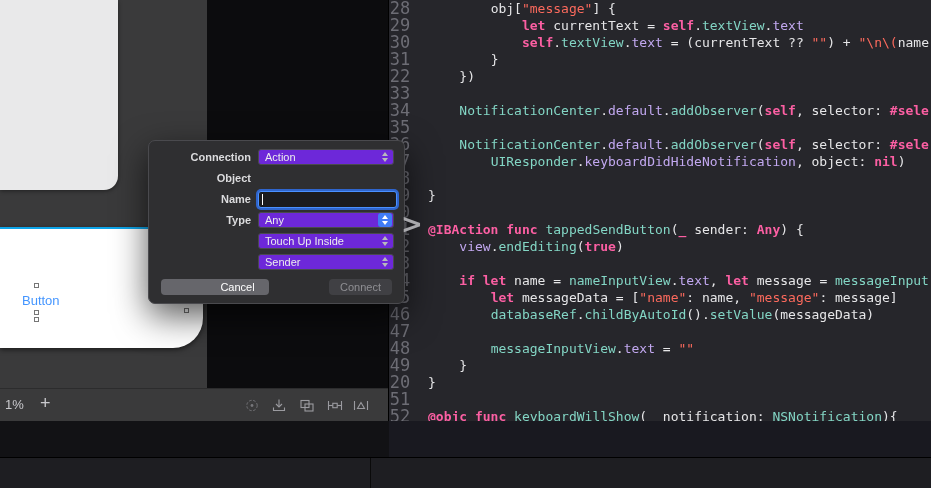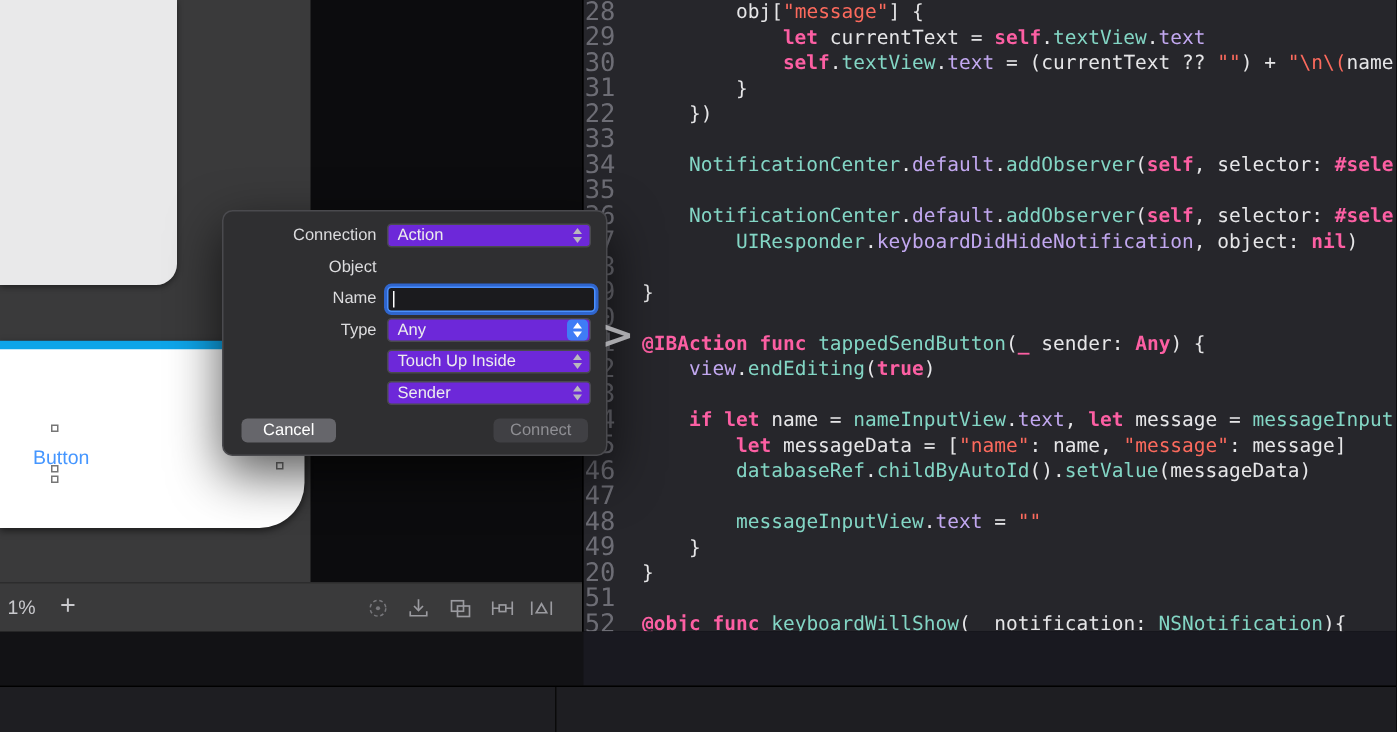--- a/index.html
+++ b/index.html
@@ -5,21 +5,21 @@
   html,body{margin:0;padding:0;background:#000;}
   #root{position:relative;width:931px;height:488px;overflow:hidden;background:#0c0c0e;
         font-family:"Liberation Sans",sans-serif;-webkit-font-smoothing:antialiased;}
 
   
   .ib-canvas{position:absolute;left:0;top:0;width:388px;height:421px;background:#3a3a3b;}
   .canvas-dark{position:absolute;left:207px;top:0;width:181px;height:388px;background:#0c0c0e;}
   .scene-gray{position:absolute;left:0;top:0;width:118px;height:190px;background:#e9e9ea;
               border-radius:0 0 14px 0;box-shadow:0 1px 4px rgba(0,0,0,.45);}
   .scene-white{position:absolute;left:0;top:227px;width:203px;height:119px;background:#ffffff;
-               border-top:6px solid #0ea5e9;border-radius:0 0 30px 0;box-shadow:0 2px 5px rgba(0,0,0,.5);}
+               border-top:2px solid #0ea5e9;border-radius:0 0 30px 0;box-shadow:0 2px 5px rgba(0,0,0,.5);}
   .ui-button{position:absolute;left:22px;top:64px;font-size:13px;color:#4596ff;}
   .handle{position:absolute;width:5px;height:5px;background:#ffffff;border:1px solid #767676;box-sizing:border-box;}
 
   .canvas-toolbar{position:absolute;left:0;top:388px;width:388px;height:33px;background:#3a3a3b;
                   border-top:1px solid #2c2c2d;}
   .zoom-label{position:absolute;left:5px;top:8px;font-size:13px;color:#c9c9cd;}
   .zoom-add{position:absolute;left:40px;top:4px;font-size:18px;color:#c9c9cd;}
   .tb-icon{position:absolute;top:9px;width:20px;height:16px;}
   .tb-icon svg{display:block;}
 
@@ -43,40 +43,40 @@
   .bottom-bar{position:absolute;left:0;top:457px;width:931px;height:31px;background:#1e1e22;border-top:1px solid #000;}
   .bottom-divider{position:absolute;left:370px;top:0;width:1px;height:31px;background:#0a0a0a;}
 
   
   .popover{position:absolute;left:148px;top:140px;width:257px;height:164px;background:#2f2f31;
            border:1px solid #4a4a4e;border-radius:7px;box-shadow:0 12px 34px rgba(0,0,0,.65);
            box-sizing:border-box;padding:8px 12px;z-index:20;}
   .popover-beak{position:absolute;left:401px;top:211px;z-index:21;color:#a8a8ac;font-size:26px;
                 font-weight:bold;font-family:"DejaVu Sans",sans-serif;line-height:26px;}
   .pop-row{display:flex;align-items:center;height:16px;margin-bottom:5px;}
-  .pop-label{flex:0 0 90px;width:90px;text-align:right;margin-right:7px;font-size:11px;color:#dcdcde;}
+  .pop-label{flex:0 0 90px;width:90px;text-align:right;margin-right:7px;font-size:11px;color:#dcdcde;font-weight:bold;}
   .popup{flex:0 0 136px;height:16px;background:#6d28d9;border:1px solid #4a4a4e;border-radius:3px;
          display:flex;align-items:center;box-sizing:border-box;padding-left:6px;color:#ececee;font-size:11px;}
   .popup .val{flex:1;overflow:hidden;white-space:nowrap;}
   .chevs{flex:0 0 12px;display:flex;flex-direction:column;align-items:center;margin-right:2px;}
   .chev{width:0;height:0;border-left:3px solid transparent;border-right:3px solid transparent;}
   .chev.up{border-bottom:4px solid #b9b9bd;margin-bottom:2px;}
   .chev.down{border-top:4px solid #b9b9bd;}
   .stepper{flex:0 0 14px;height:14px;margin-right:1px;background:#3f7cf6;border-radius:3px;
            display:flex;flex-direction:column;align-items:center;justify-content:center;}
   .stepper .chev.up{border-bottom-color:#fff;margin-bottom:2px;}
   .stepper .chev.down{border-top-color:#fff;}
   .vc-dot{flex:0 0 10px;width:10px;height:10px;border-radius:50%;background:#fdb827;
           border:1px solid #b07d08;box-sizing:border-box;margin-right:5px;}
   .field-input{flex:0 0 139px;height:17px;background:#1b1b1e;border:1px solid #4a90ff;border-radius:3px;
                box-shadow:0 0 0 2px rgba(47,111,233,.85);box-sizing:border-box;display:flex;align-items:center;padding-left:3px;}
   .caret{width:1px;height:11px;background:#ffffff;}
   .btn-row{display:flex;justify-content:space-between;margin-top:9px;}
   .btn{height:16px;width:63px;border-radius:4px;font-size:11px;display:flex;align-items:center;justify-content:center;}
-  .btn-cancel{background:#66666b;color:#ffffff;}
+  .btn-cancel{background:#66666b;color:#ffffff;padding-left:45px;}
   .btn-connect{background:#404044;color:#8e8e93;}
 </style>
 </head>
 <body>
 
 <div id="root">
 
   <div class="ib-canvas">
     <div class="canvas-dark"></div>
     <div class="scene-gray"></div>

